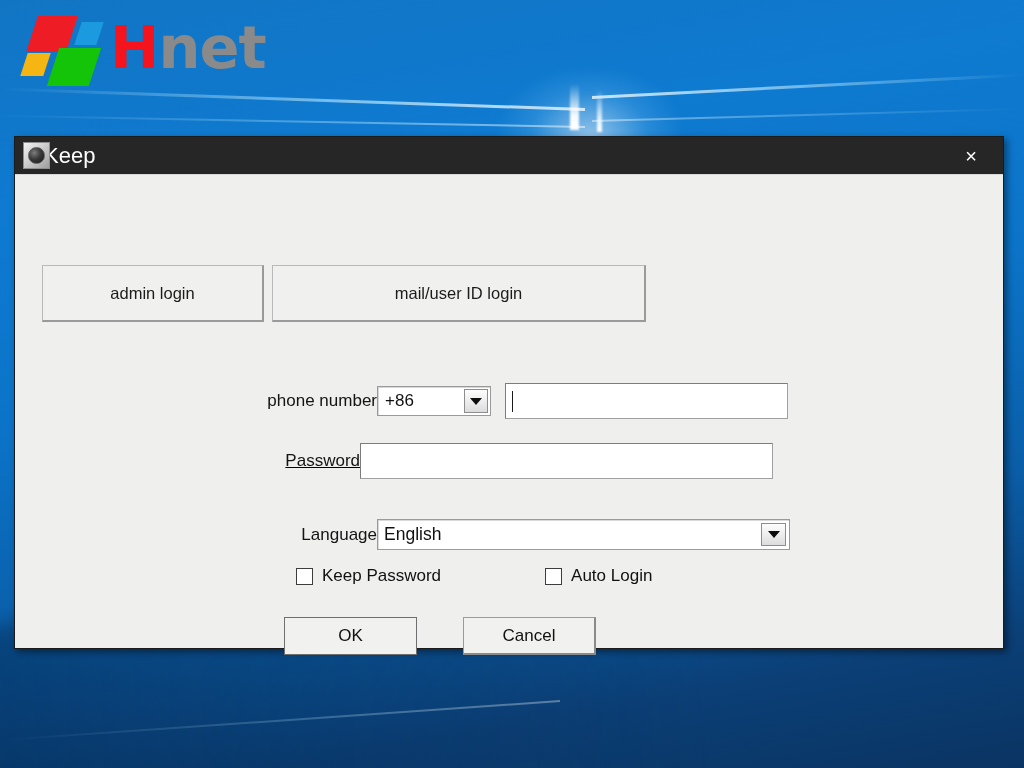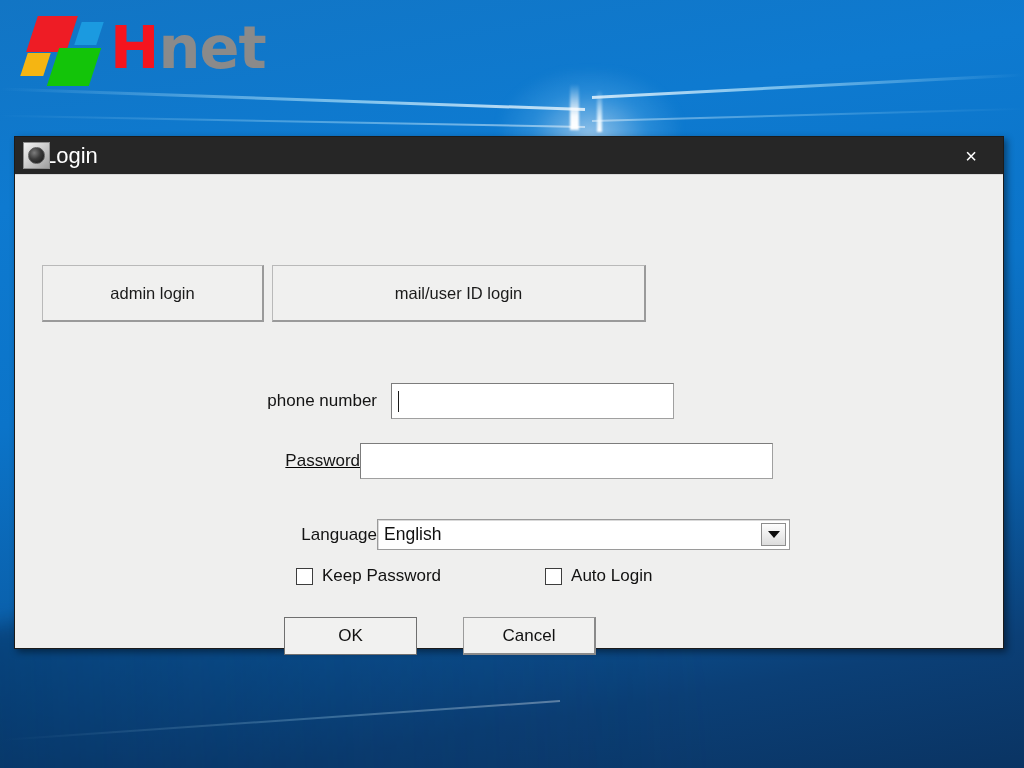--- a/index.html
+++ b/index.html
@@ -278,33 +278,37 @@
     <div class="para" id="logo-sq-blue"></div>
     <div class="para" id="logo-sq-yellow"></div>
     <div class="para" id="logo-sq-green"></div>
     <div id="logo-text"><span id="logo-text-h">H</span><span id="logo-text-net">net</span></div>
   </div>
 
   <div id="login-window">
 
     <div id="title-bar">
       <div id="title-icon"></div>
-      <div id="title-text">Login</div>
+      <div id="title-text">Keep</div>
       <div id="close-button">×</div>
     </div>
 
     <div id="dialog-body">
 
       <div id="tab-row">
         <div class="tab-button" id="tab-admin-login">admin login</div>
         <div class="tab-button" id="tab-mail-user-id-login">mail/user ID login</div>
       </div>
 
       <div class="form-row" id="row-phone">
         <div class="field-label" id="label-phone-number">phone number</div>
+        <div id="country-code-select">
+          <span id="country-code-value">+86</span>
+          <span class="combo-arrow-btn"></span>
+        </div>
         <div class="text-input" id="phone-number-input">
           <span class="caret"></span>
             <span></span>
         </div>
       </div>
 
       <div class="form-row" id="row-password">
         <div class="field-label" id="label-password">Password</div>
         <div class="text-input" id="password-input">
           <span></span>

